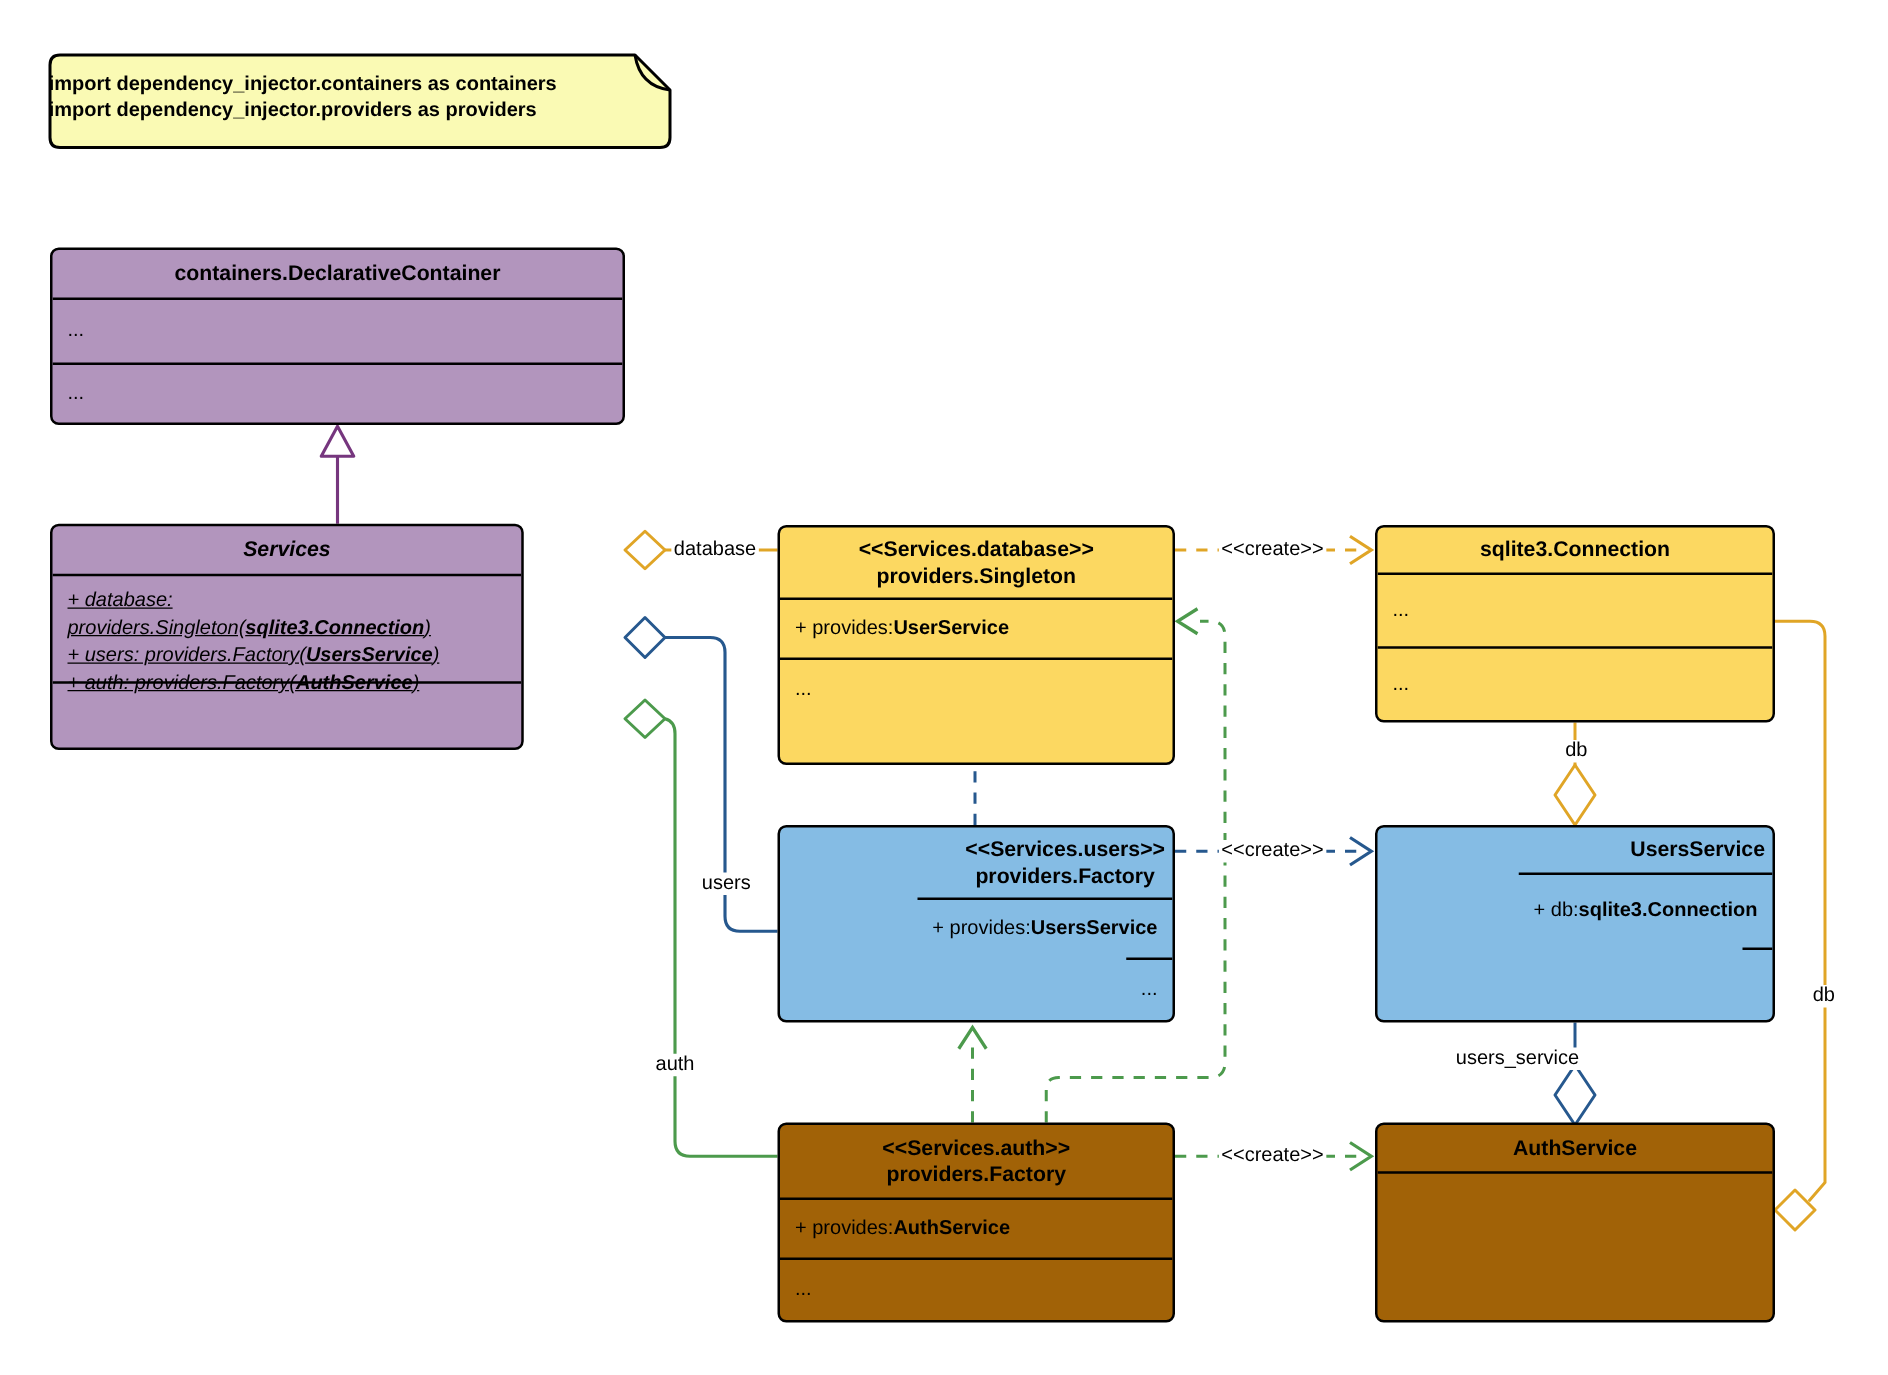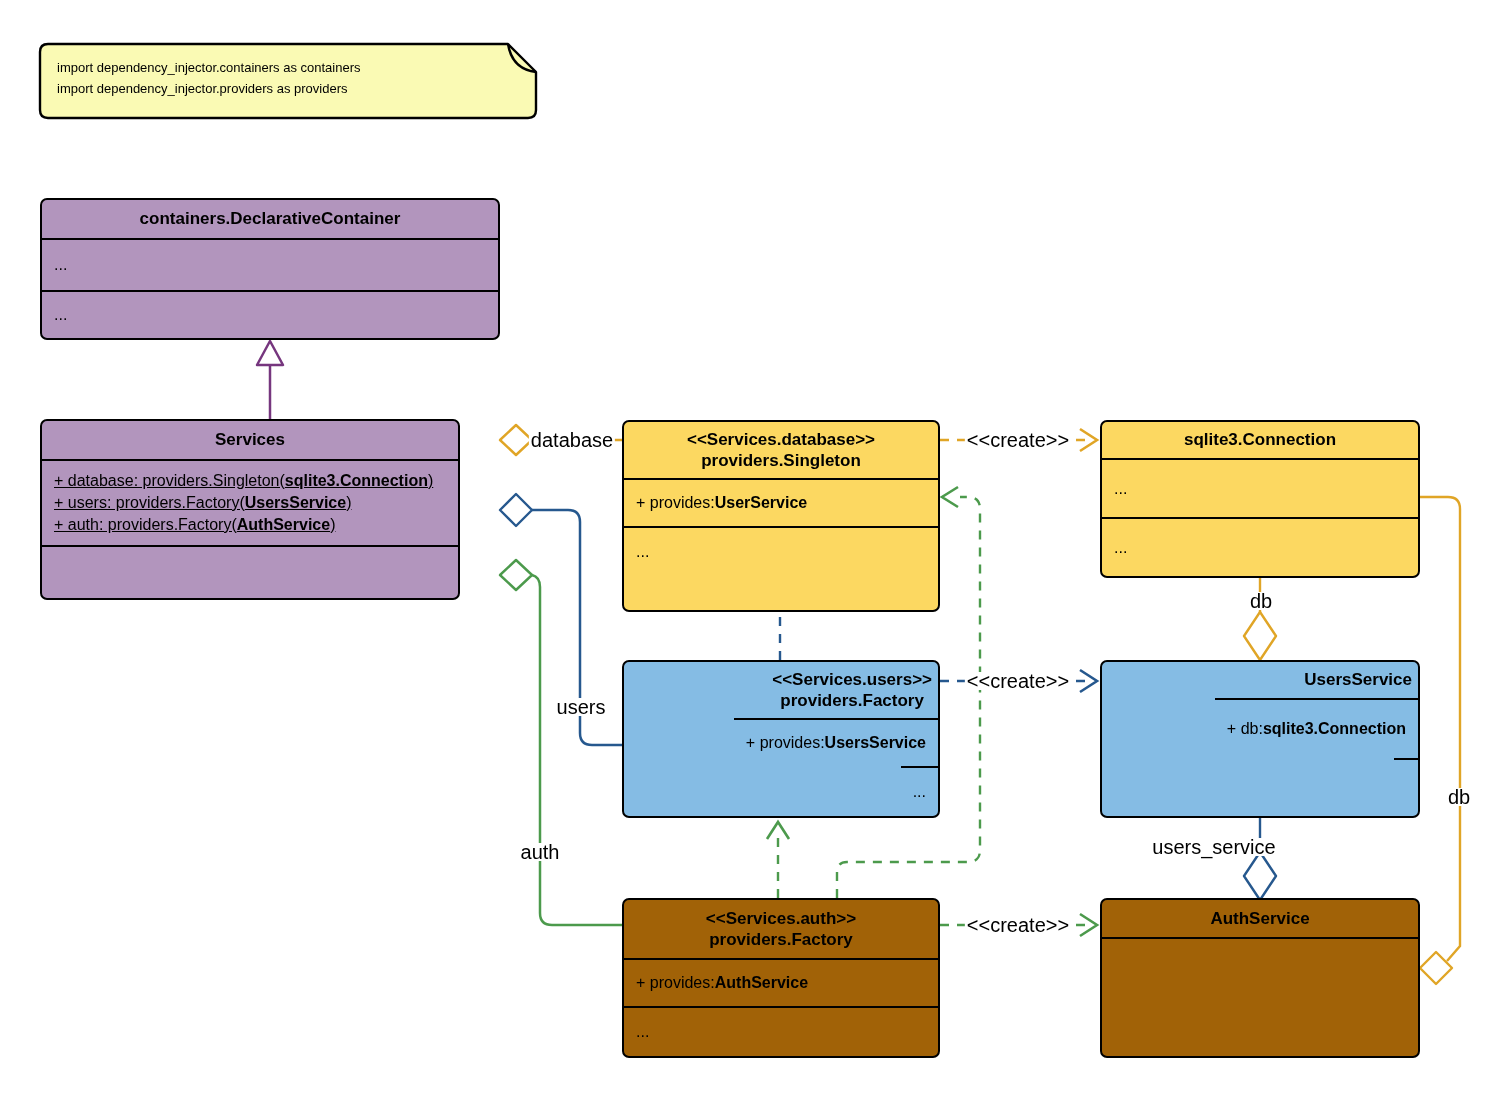--- a/index.html
+++ b/index.html
@@ -13,24 +13,24 @@
   .blue{background:#85bce4;align-items:flex-end;}
   .green{background:#a16207;}
   .sec{box-sizing:border-box;border-top:2px solid #000;display:flex;align-items:center;
        padding:0 12px;font-size:16px;flex:none;}
   .sec.title{border-top:none;flex-direction:column;justify-content:center;align-items:center;
              font-weight:bold;font-size:17px;text-align:center;line-height:1.25;padding:0 6px;}
   .sec.attrs{flex-direction:column;align-items:flex-start;justify-content:flex-start;
              padding-top:9px;line-height:22px;}
   .sec .b{font-weight:bold;}
   .u{text-decoration:underline;}
-  .note-text{position:absolute;left:57px;top:57px;z-index:2;font-weight:normal;font-size:13px;
+  .note-text{position:absolute;left:39px;top:57px;z-index:2;font-weight:bold;font-size:16px;
              line-height:21px;white-space:nowrap;}
   .edge-label{position:absolute;z-index:3;transform:translate(-50%,-50%);background:#fff;
-              font-size:20px;line-height:18px;padding:0 2px;white-space:nowrap;}
+              font-size:16px;line-height:18px;padding:0 2px;white-space:nowrap;}
 </style>
 </head>
 <body>
 
 <div id="canvas">
 
   <svg class="wires" width="1510" height="1100" viewBox="0 0 1510 1100">
 
     <g>
       <path d="M 48 44 H 508 L 536 72 V 110 Q 536 118 528 118 H 48 Q 40 118 40 110 V 52 Q 40 44 48 44 Z" fill="#fafab4" stroke="#000" stroke-width="2.4" stroke-linejoin="round"></path>
@@ -107,21 +107,21 @@
     <div>import dependency_injector.containers as containers</div>
     <div>import dependency_injector.providers as providers</div>
   </div>
 
   <div class="uml-box purple" style="left:40px;top:198px;width:460px;height:142px;">
     <div class="sec title" style="height:38px;">containers.DeclarativeContainer</div>
     <div class="sec" style="height:52px;">...</div>
     <div class="sec" style="height:48px;">...</div>
   </div>
 
-  <div class="uml-box purple" style="left:40px;top:419px;width:420px;height:181px;">
+  <div class="uml-box purple" style="left:40px;top:419px;width:379px;height:181px;font-style:italic;">
     <div class="sec title" style="height:38px;">Services</div>
     <div class="sec attrs" style="height:86px;">
       <div class="u"><span>+ database: providers.Singleton(</span><span class="b">sqlite3.Connection</span><span>)</span></div>
       <div class="u"><span>+ users: providers.Factory(</span><span class="b">UsersService</span><span>)</span></div>
       <div class="u"><span>+ auth: providers.Factory(</span><span class="b">AuthService</span><span>)</span></div>
     </div>
     <div class="sec" style="height:53px;"></div>
   </div>
 
   <div class="uml-box yellow" style="left:622px;top:420px;width:318px;height:192px;">

